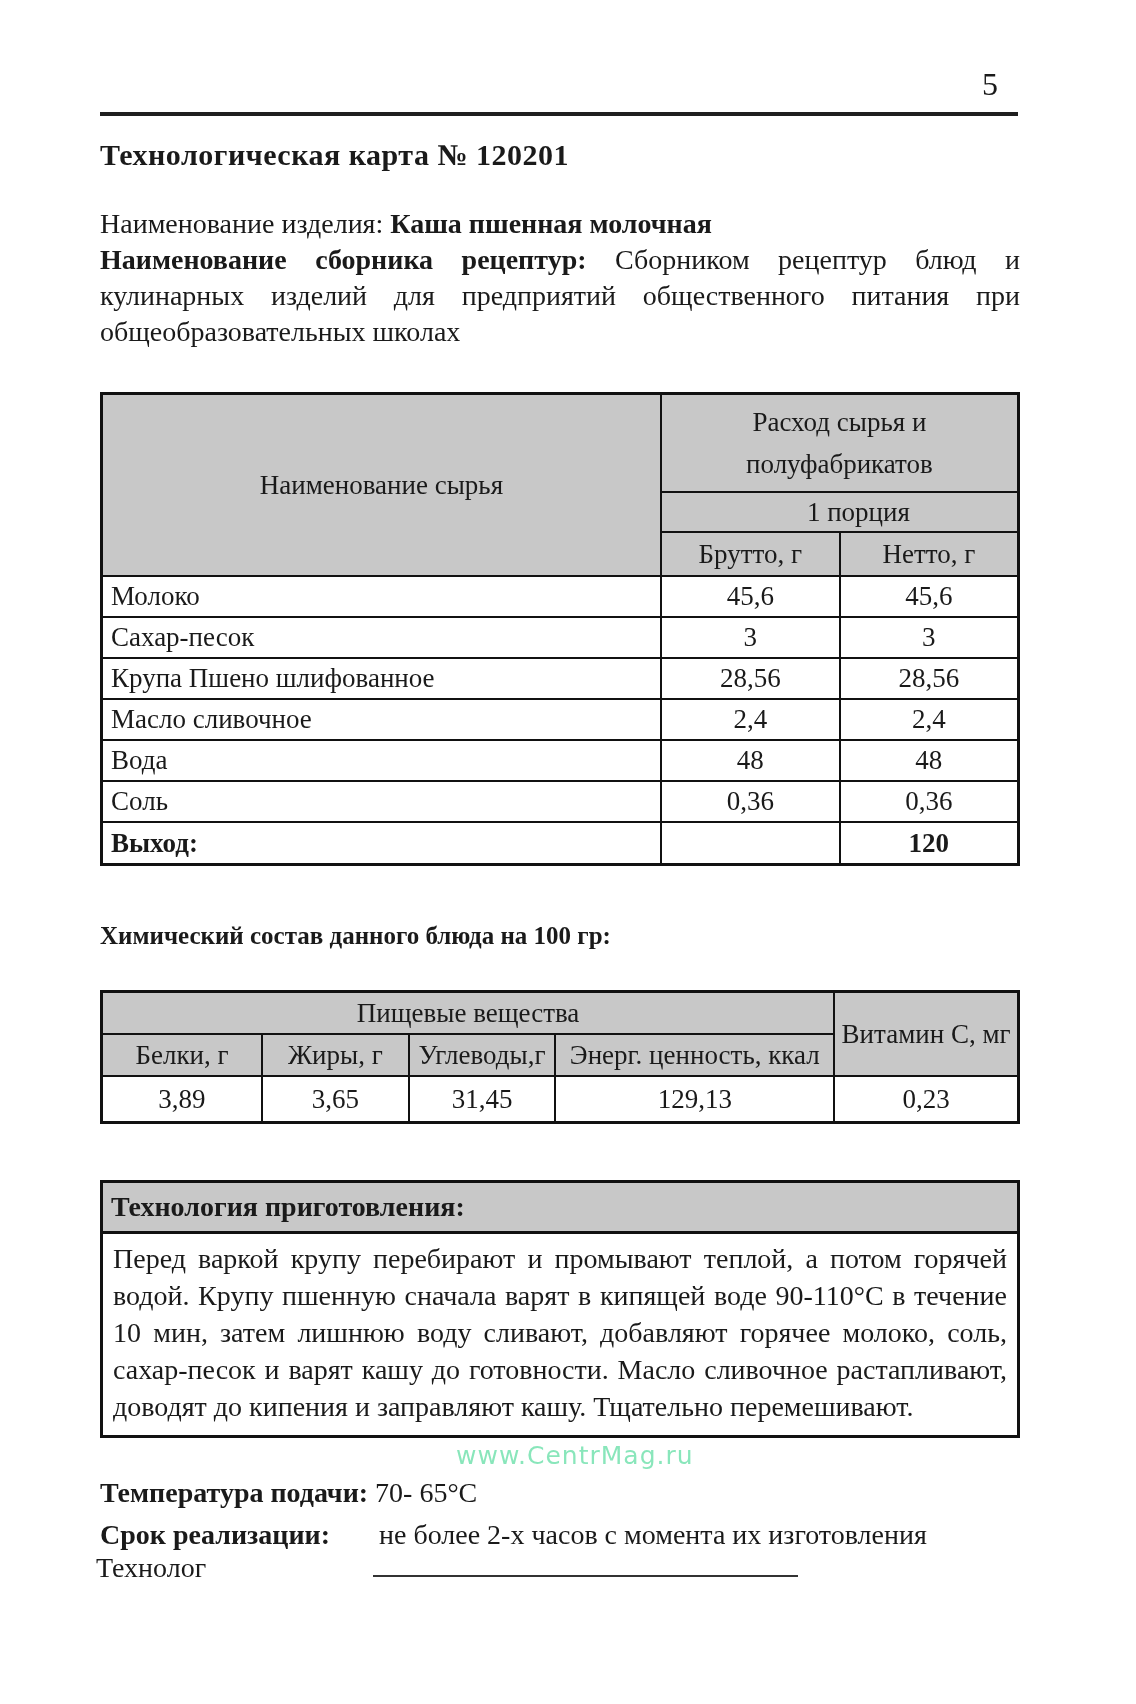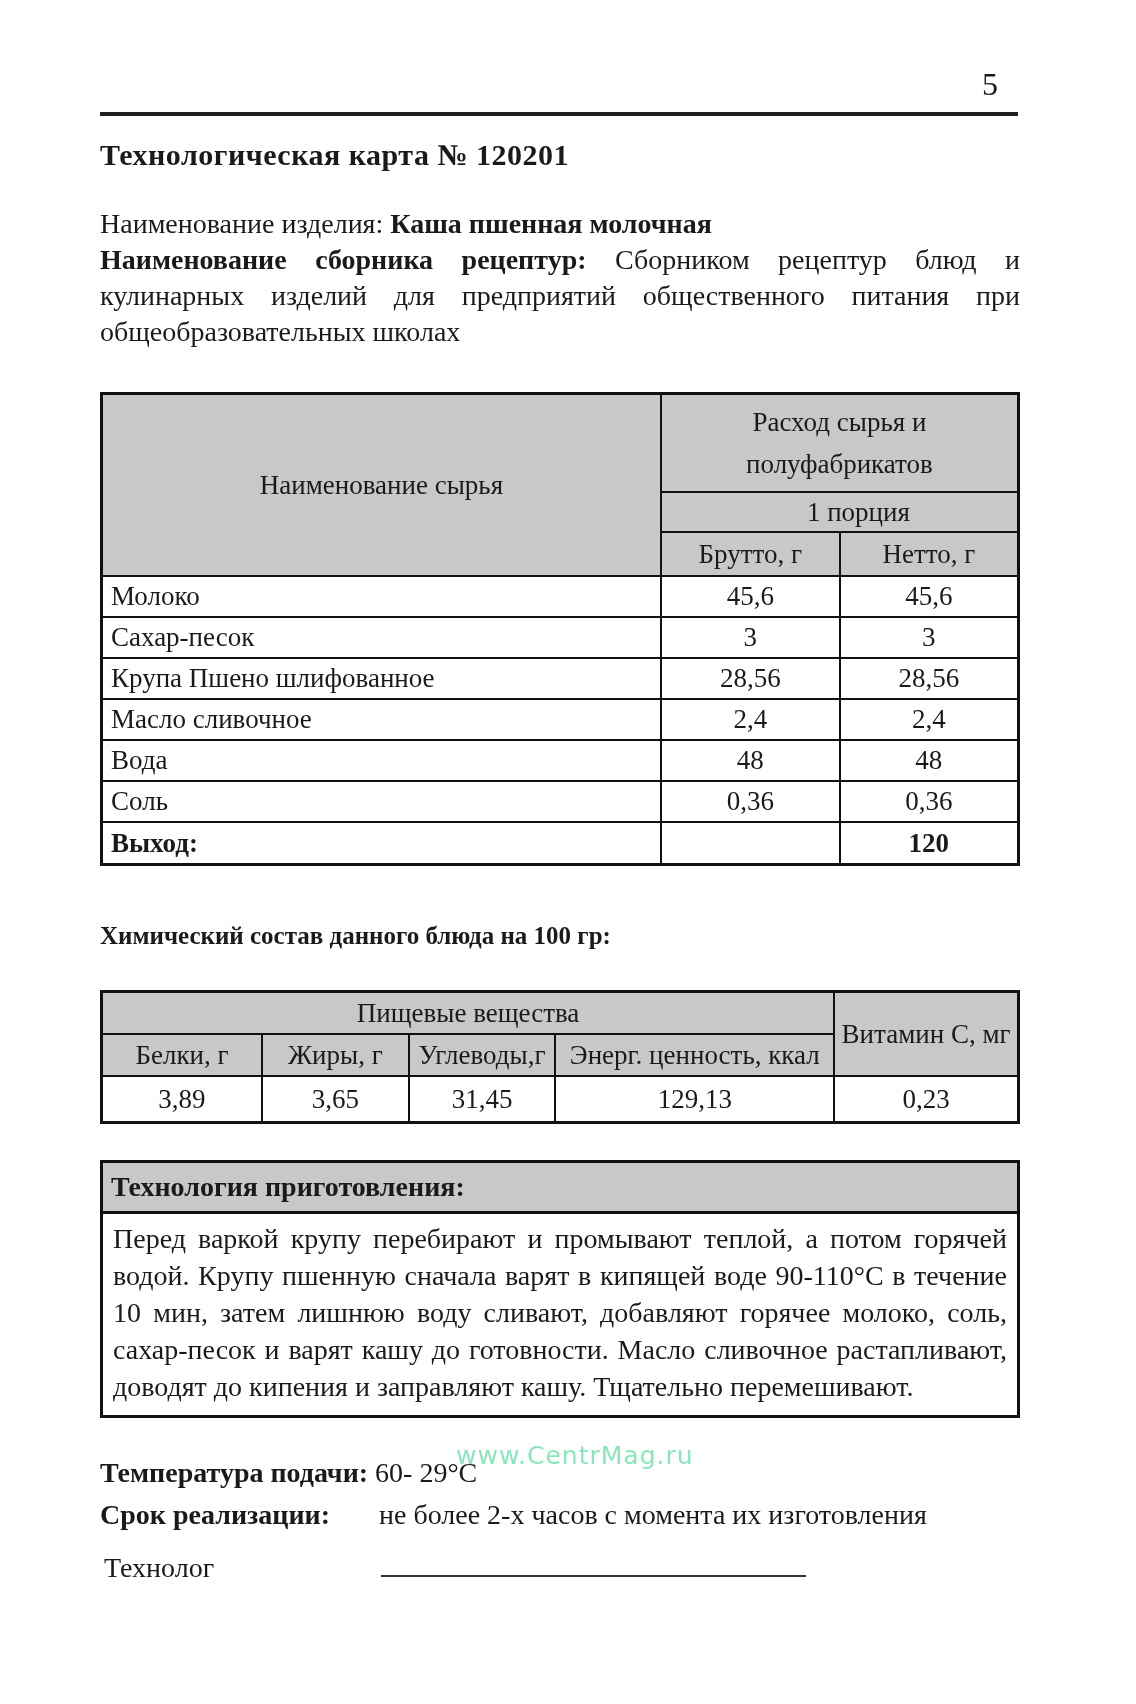--- a/index.html
+++ b/index.html
@@ -47,21 +47,21 @@
 
   .chem-heading {
     margin:56px 0 0 0; 
     font-size:25px; font-weight:bold;
   }
   .chem-table { margin-top:40px; border:3px solid #111; }
   .chem-table td { border:2px solid #111; font-size:27px; padding:2px 6px; overflow:hidden; }
   .chem-table .hrow td { height:36px; }
   .chem-table .vrow td { height:40px; background:#fff; }
 
-  .tech-box { margin-top:36px; border:3px solid #111; }
+  .tech-box { margin-top:56px; border:3px solid #111; }
   .tech-head {
     background:#c8c8c8; border-bottom:3px solid #111;
     font-size:28px; font-weight:bold; padding:8px 8px;
   }
   .tech-body {
     padding:6px 10px 10px 10px; font-size:28px; line-height:37px;
     text-align:justify; background:#fff;
   }
 
   .footer-lines { margin-top:34px; font-size:28px; line-height:42px; }
@@ -69,21 +69,21 @@
   .shelf-value { margin-left:42px; }
 
   .watermark {
     position:absolute; left:456px; top:1441px;
     font-family:"DejaVu Sans", sans-serif;
     font-size:25px; letter-spacing:1px;
     color:#3cd68e; opacity:0.6;
   }
 
   .technologist-row {
-    position:absolute; left:104px; top:1552px; width:920px;
+    position:absolute; left:96px; top:1552px; width:920px;
     font-size:28px;
   }
   .sig-line {
     display:inline-block; width:425px; height:1px;
     border-bottom:2px solid #333;
     margin-left:160px; vertical-align:baseline;
   }
 </style>
 </head>
 <body>
@@ -194,21 +194,21 @@
     </table>
 
   <div class="tech-box">
     <div class="tech-head">Технология приготовления:</div>
     <div class="tech-body">Перед варкой крупу перебирают и промывают теплой, а потом горячей водой. Крупу пшенную сначала варят в кипящей воде 90-110°С в течение 10 мин, затем лишнюю воду сливают, добавляют горячее  молоко, соль, сахар-песок и варят кашу до готовности. Масло сливочное растапливают, доводят до кипения и заправляют кашу. Тщательно перемешивают.</div>
   </div>
 
   <div class="footer-lines">
     <p>
       <span class="b">Температура подачи:</span>
-      <span>60- 29°С</span>
+      <span>70- 65°С</span>
     </p>
     <p>
       <span class="b">Срок реализации:</span>
       <span class="shelf-value">не более 2-х часов с момента их изготовления</span>
     </p>
   </div>
 
 </div>
 
 <div class="watermark">www.CentrMag.ru</div>

